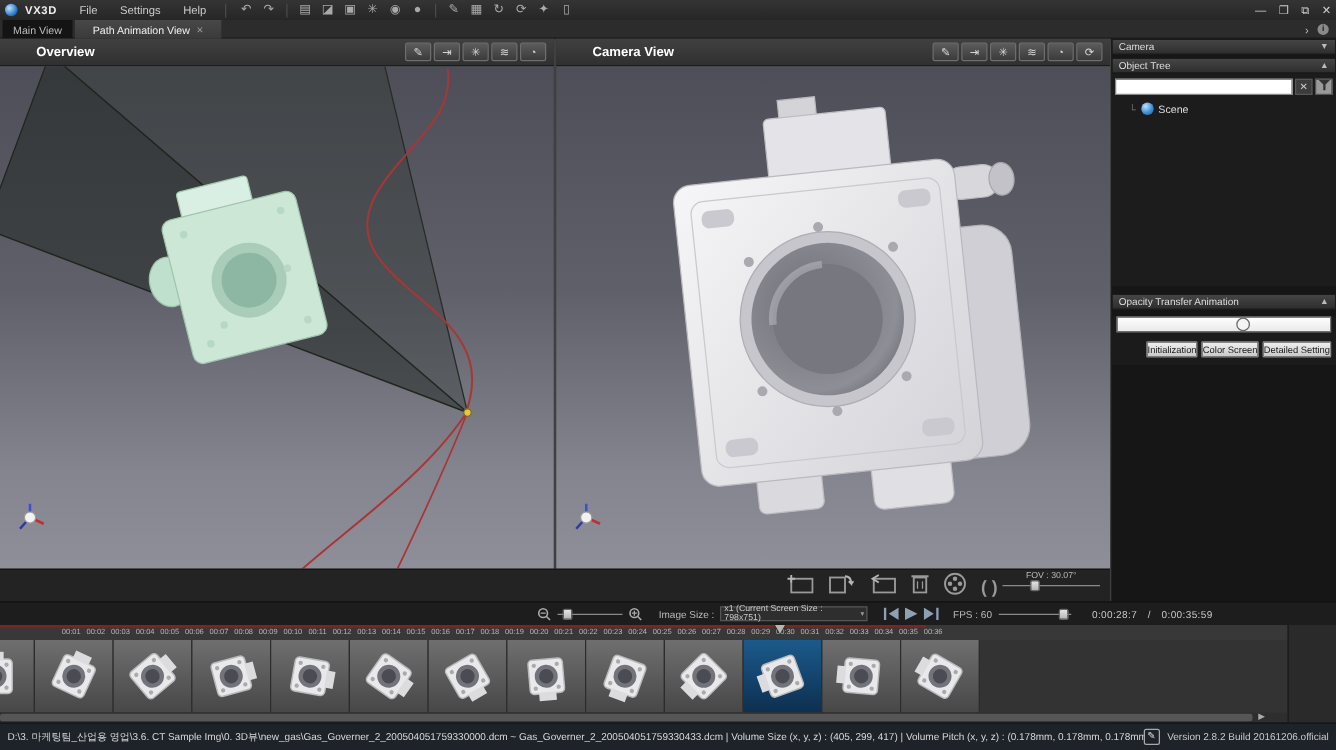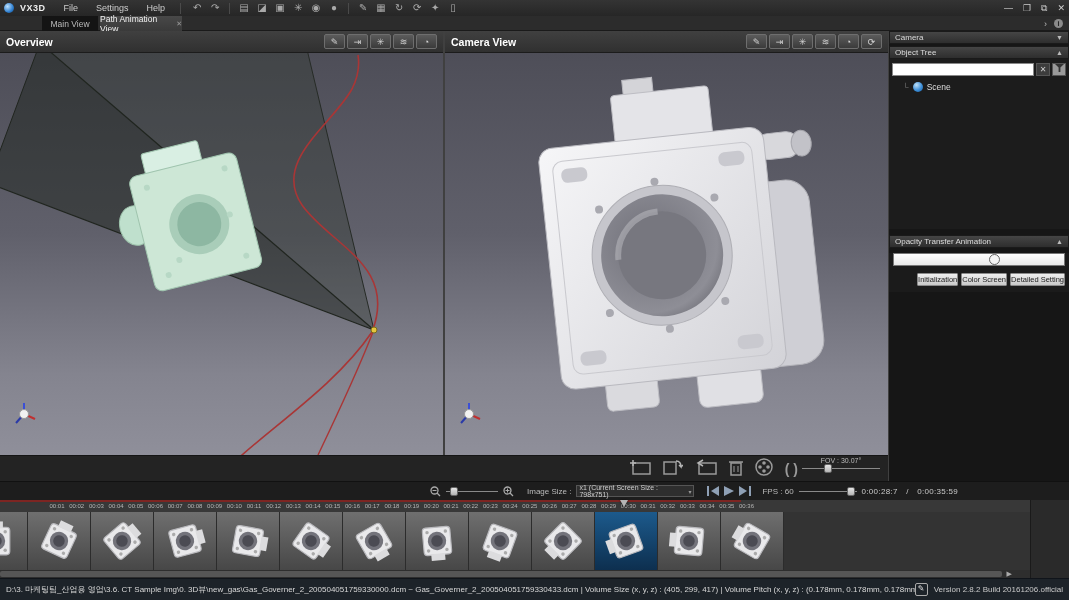--- a/index.html
+++ b/index.html
@@ -11,30 +11,30 @@
   #menubar{left:0;top:0;width:1069px;height:16px;background:linear-gradient(#343434,#262626);
            display:flex;align-items:center;gap:6px;padding-left:4px;box-sizing:border-box;}
   #logo{width:10px;height:10px;border-radius:50%;background:radial-gradient(circle at 35% 35%,#bfe3ff,#2e7fd0 60%,#123f73);}
   #brand{font-size:9px;font-weight:bold;color:#eee;letter-spacing:.5px;margin-right:6px;}
   .menu{font-size:9px;color:#ccc;padding:0 6px;cursor:default;}
   .vsep{width:1px;height:11px;background:#4a4a4a;margin:0 3px;}
   .tbico{font-size:10px;color:#a9a9a9;width:14px;text-align:center;line-height:14px;}
   #wincontrols{right:4px;top:0;height:16px;display:flex;align-items:center;gap:10px;font-size:9px;color:#ccc;}
   
   #tabbar{left:0;top:16px;width:1069px;height:15px;background:#2c2c2c;border-bottom:1px solid #1a1a1a;box-sizing:border-box;}
-  .tab{position:absolute;top:0;height:15px;font-size:8.5px;display:flex;align-items:center;justify-content:center;gap:5px;box-sizing:border-box;margin-left:40px;}
+  .tab{position:absolute;top:0;height:15px;font-size:8.5px;display:flex;align-items:center;justify-content:center;gap:5px;box-sizing:border-box;}
   #tab-main{left:2px;width:56px;background:#141414;color:#bbb;}
-  #tab-path{left:60px;width:82px;background:linear-gradient(#484848,#3a3a3a);color:#f0f0f0;}
+  #tab-path{left:60px;width:117px;background:linear-gradient(#484848,#3a3a3a);color:#f0f0f0;}
   .tabclose{font-size:7px;color:#999;}
   #tabbar-right{position:absolute;right:6px;top:16px;height:15px;display:flex;align-items:center;gap:7px;color:#bbb;font-size:9px;}
   .infodot{width:9px;height:9px;border-radius:50%;background:#8a8a8a;color:#222;font-size:7px;line-height:9px;text-align:center;font-weight:bold;}
   
   .vp-header{height:22px;background:linear-gradient(#404040,#303030);border-bottom:1px solid #1c1c1c;
              display:flex;align-items:center;justify-content:space-between;padding:0 6px;box-sizing:border-box;}
-  .vp-title{font-size:10.5px;font-weight:bold;color:#fff;}
+  .vp-title{font-size:10.5px;font-weight:bold;color:#fff;margin-left:23px;}
   .vp-btns{display:flex;gap:2px;}
   .vpbtn{width:21px;height:15px;border:1px solid #6e6e6e;border-radius:2px;background:linear-gradient(#5b5b5b,#3b3b3b);
          color:#d5d5d5;font-size:9px;line-height:14px;text-align:center;box-sizing:border-box;}
   .vp-body{position:absolute;left:0;top:22px;right:0;bottom:0;
            background:linear-gradient(180deg,#4e4e58 0%,#60606b 45%,#84848f 80%,#8f8f9a 100%);overflow:hidden;}
   #vp-overview{left:0;top:31px;width:443px;height:424px;}
   #vp-camera{left:445px;top:31px;width:443px;height:424px;}
   .vp{position:absolute;background:#333;}
   
   #sidebar{left:889px;top:31px;width:180px;height:549px;background:#161616;}
@@ -390,21 +390,21 @@
         <svg width="12" height="10" viewBox="0 0 12 10">
             <polygon points="0,0 8,5 0,10" fill="#8fa0b5"></polygon>
             <rect x="10" y="0" width="2" height="10" fill="#8fa0b5"></rect>
           </svg>
       </span>
       <span style="margin-left:6px;">FPS : 60</span>
       <span id="fpsslider" class="slider">
         <span class="track" style="position:absolute;"></span>
           <span class="thumb" style="left:48px;"></span>
       </span>
-      <span id="timetext" style="">
+      <span id="timetext" style="margin-left:12px;">
         <span>0:00:28:7</span>
         <span style="margin:0 6px;">/</span>
         <span>0:00:35:59</span>
       </span>
     </div>
   </div>
 
   <div id="timeline" class="abs">
     <div id="redline"></div>
     <div id="ruler">

